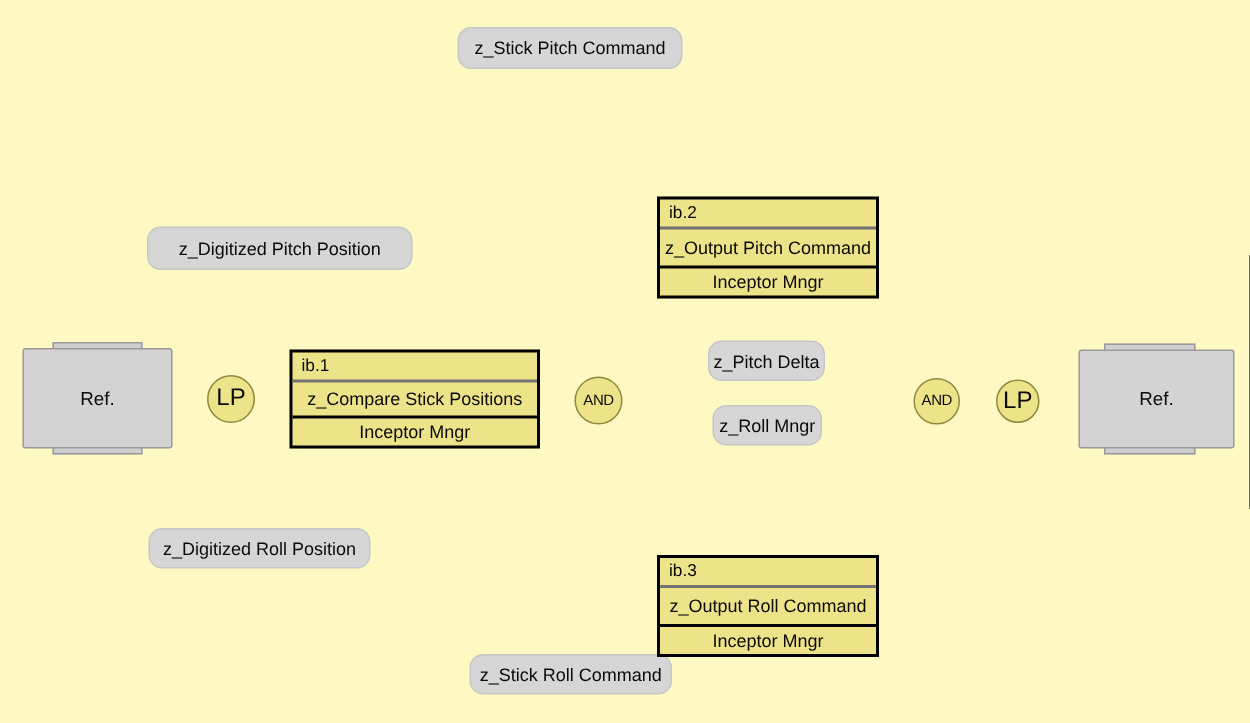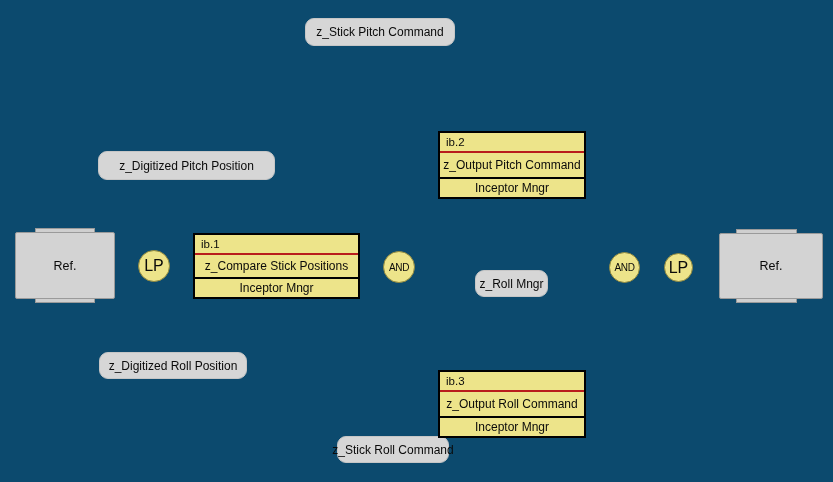--- a/index.html
+++ b/index.html
@@ -1,19 +1,19 @@
 <!DOCTYPE html>
 <html><head>
 <meta charset="utf-8">
 <style>
   html,body{margin:0;padding:0;background:#000;}
   #canvas{
     position:relative;
     width:833px;height:482px;
-    background:#0c4a6e;
+    background:#fef9c3;
     font-family:"Liberation Sans", sans-serif;
     color:#000;
     overflow:hidden;
     text-decoration:underline;
   }
   
   .lbl{
     position:absolute;
     background:#d6d6d6;
     border:1px solid #c6c6c6;
@@ -29,21 +29,21 @@
     position:absolute;
     background:#ede48a;
     border:2px solid #000;
     box-sizing:border-box;
     display:grid;
     grid-template-rows:20px 1fr 20px;
     font-size:12px;
     color:#0a0a0a;
   }
   .node .row{display:flex;align-items:center;justify-content:center;white-space:nowrap;}
-  .node .row.hdr{justify-content:flex-start;padding-left:6px;font-size:11.5px;border-bottom:2px solid #b91c1c;}
+  .node .row.hdr{justify-content:flex-start;padding-left:6px;font-size:11.5px;border-bottom:2px solid #737373;}
   .node .row.cmp{border-top:2px solid #000;}
   
   .op{
     position:absolute;
     background:#ede48a;
     border:1px solid #8f883f;
     border-radius:50%;
     box-sizing:border-box;
     display:flex;align-items:center;justify-content:center;
     color:#0a0a0a;
@@ -75,26 +75,27 @@
 </style>
 </head>
 <body>
 
 <div id="canvas">
 
   <div class="lbl" style="left:305px;top:18px;width:150px;height:28px;">z_Stick Pitch Command</div>
 
   <div class="lbl" style="left:98px;top:151px;width:177px;height:29px;">z_Digitized Pitch Position</div>
 
+  <div class="lbl" style="left:472px;top:227px;width:78px;height:27px;">z_Pitch Delta</div>
 
   <div class="lbl" style="left:475px;top:270px;width:73px;height:27px;">z_Roll Mngr</div>
 
   <div class="lbl" style="left:99px;top:352px;width:148px;height:27px;">z_Digitized Roll Position</div>
 
-  <div class="lbl" style="left:313px;top:436px;width:112px;height:27px;margin-left:24px;">z_Stick Roll Command</div>
+  <div class="lbl" style="left:313px;top:436px;width:135px;height:27px;">z_Stick Roll Command</div>
 
   <div class="node" style="left:193px;top:233px;width:167px;height:66px;">
     <div class="row hdr">ib.1</div>
     <div class="row">z_Compare Stick Positions</div>
     <div class="row cmp">Inceptor Mngr</div>
   </div>
 
   <div class="node" style="left:438px;top:131px;width:148px;height:68px;">
     <div class="row hdr">ib.2</div>
     <div class="row">z_Output Pitch Command</div>

